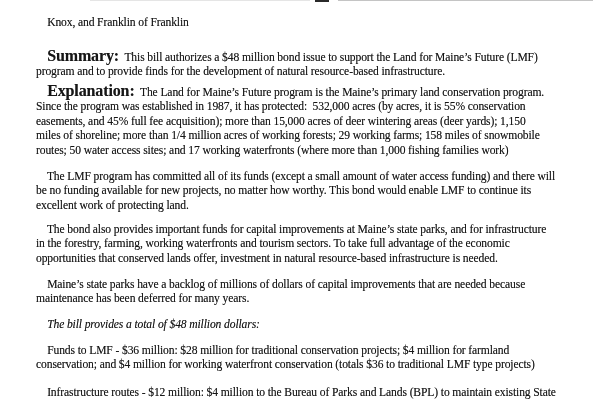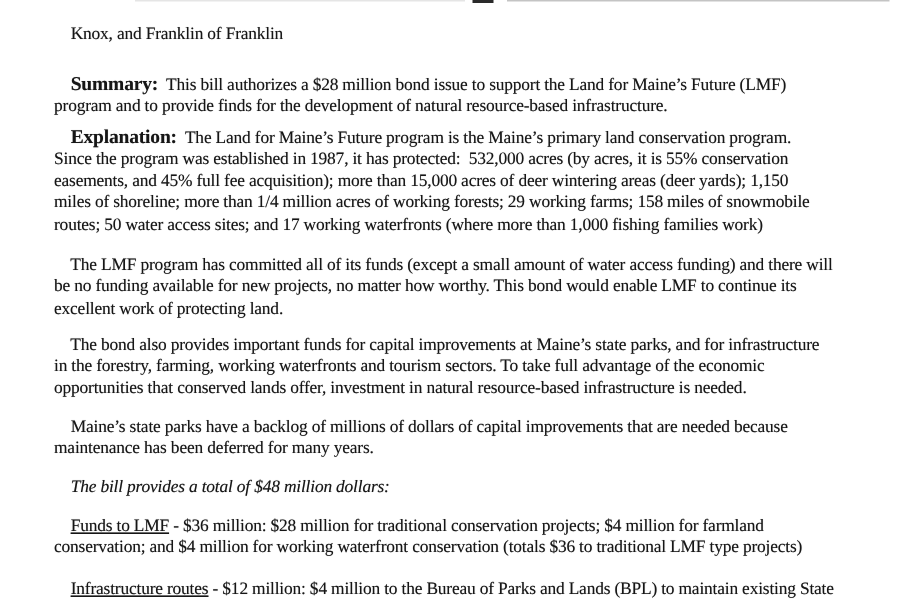--- a/index.html
+++ b/index.html
@@ -22,24 +22,23 @@
     letter-spacing: -0.12px;
     text-shadow: 0 0 0.5px rgba(0,0,0,0.45);
   }
   .para {
     position: absolute;
     left: 36px;
     white-space: pre;
   }
   .bold-label {
     font-weight: 700;
-    font-size: 13px;
+    font-size: 16px;
   }
   .underline-label {
-    text-decoration: underline;
     text-align: center;
   }
   
   .frag {
     position: absolute;
     background: #2a2a2a;
   }
   .frag-dash  { left: 315px; top: 0; width: 14px; height: 2px; }
   .frag-line1 { left: 338px; top: 0; width: 255px; height: 1px; opacity: 0.28; }
   .frag-line2 { left: 90px;  top: 0; width: 220px; height: 1px; opacity: 0.12; }
@@ -51,21 +50,21 @@
 
   <div class="frag frag-dash"></div>
   <div class="frag frag-line1"></div>
   <div class="frag frag-line2"></div>
 
   <div class="para" style="top:1px;">
     <span>Knox, and Franklin of Franklin</span>
   </div>
 
   <div class="para" style="top:34px;">
-    <span class="bold-label">Summary:</span><span>  This bill authorizes a $28 million bond issue to support the Land for Maine’s Future (LMF)
+    <span class="bold-label">Summary:</span><span>  This bill authorizes a $48 million bond issue to support the Land for Maine’s Future (LMF)
 program and to provide finds for the development of natural resource-based infrastructure.</span>
   </div>
 
   <div class="para" style="top:69px;">
     <span class="bold-label">Explanation:</span><span>  The Land for Maine’s Future program is the Maine’s primary land conservation program.
 Since the program was established in 1987, it has protected:  532,000 acres (by acres, it is 55% conservation
 easements, and 45% full fee acquisition); more than 15,000 acres of deer wintering areas (deer yards); 1,150
 miles of shoreline; more than 1/4 million acres of working forests; 29 working farms; 158 miles of snowmobile
 routes; 50 water access sites; and 17 working waterfronts (where more than 1,000 fishing families work)</span>
   </div>

